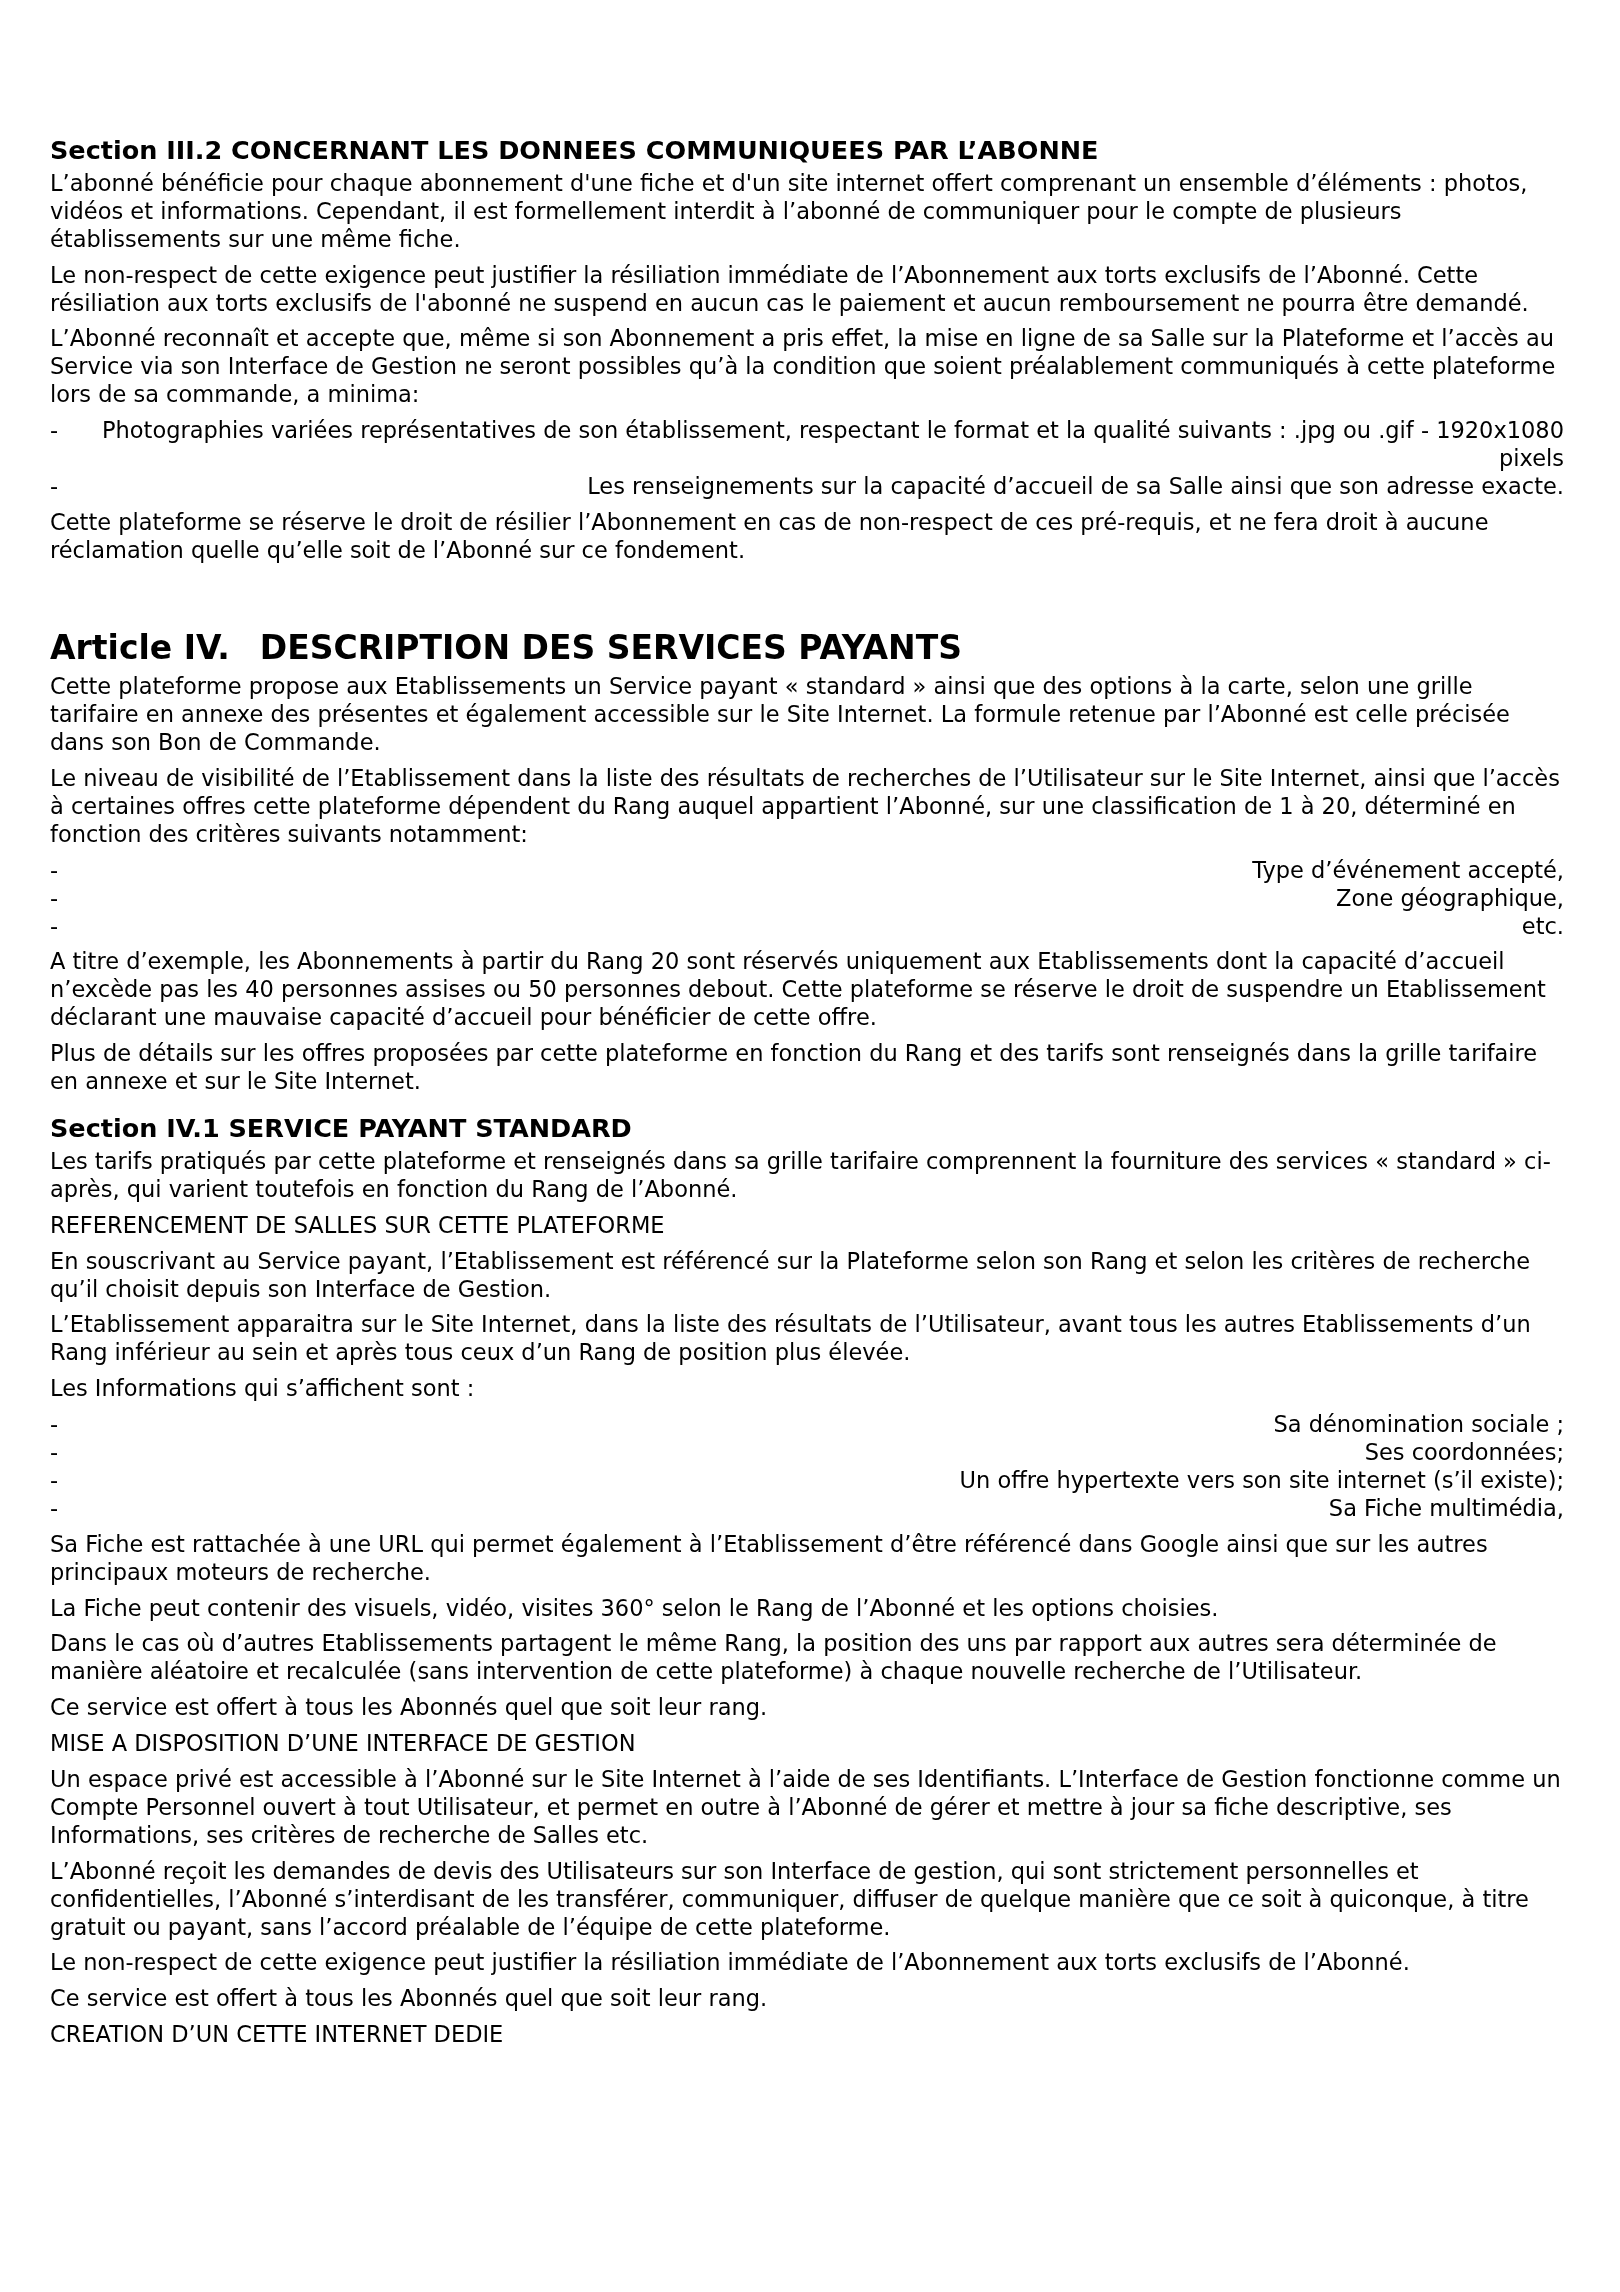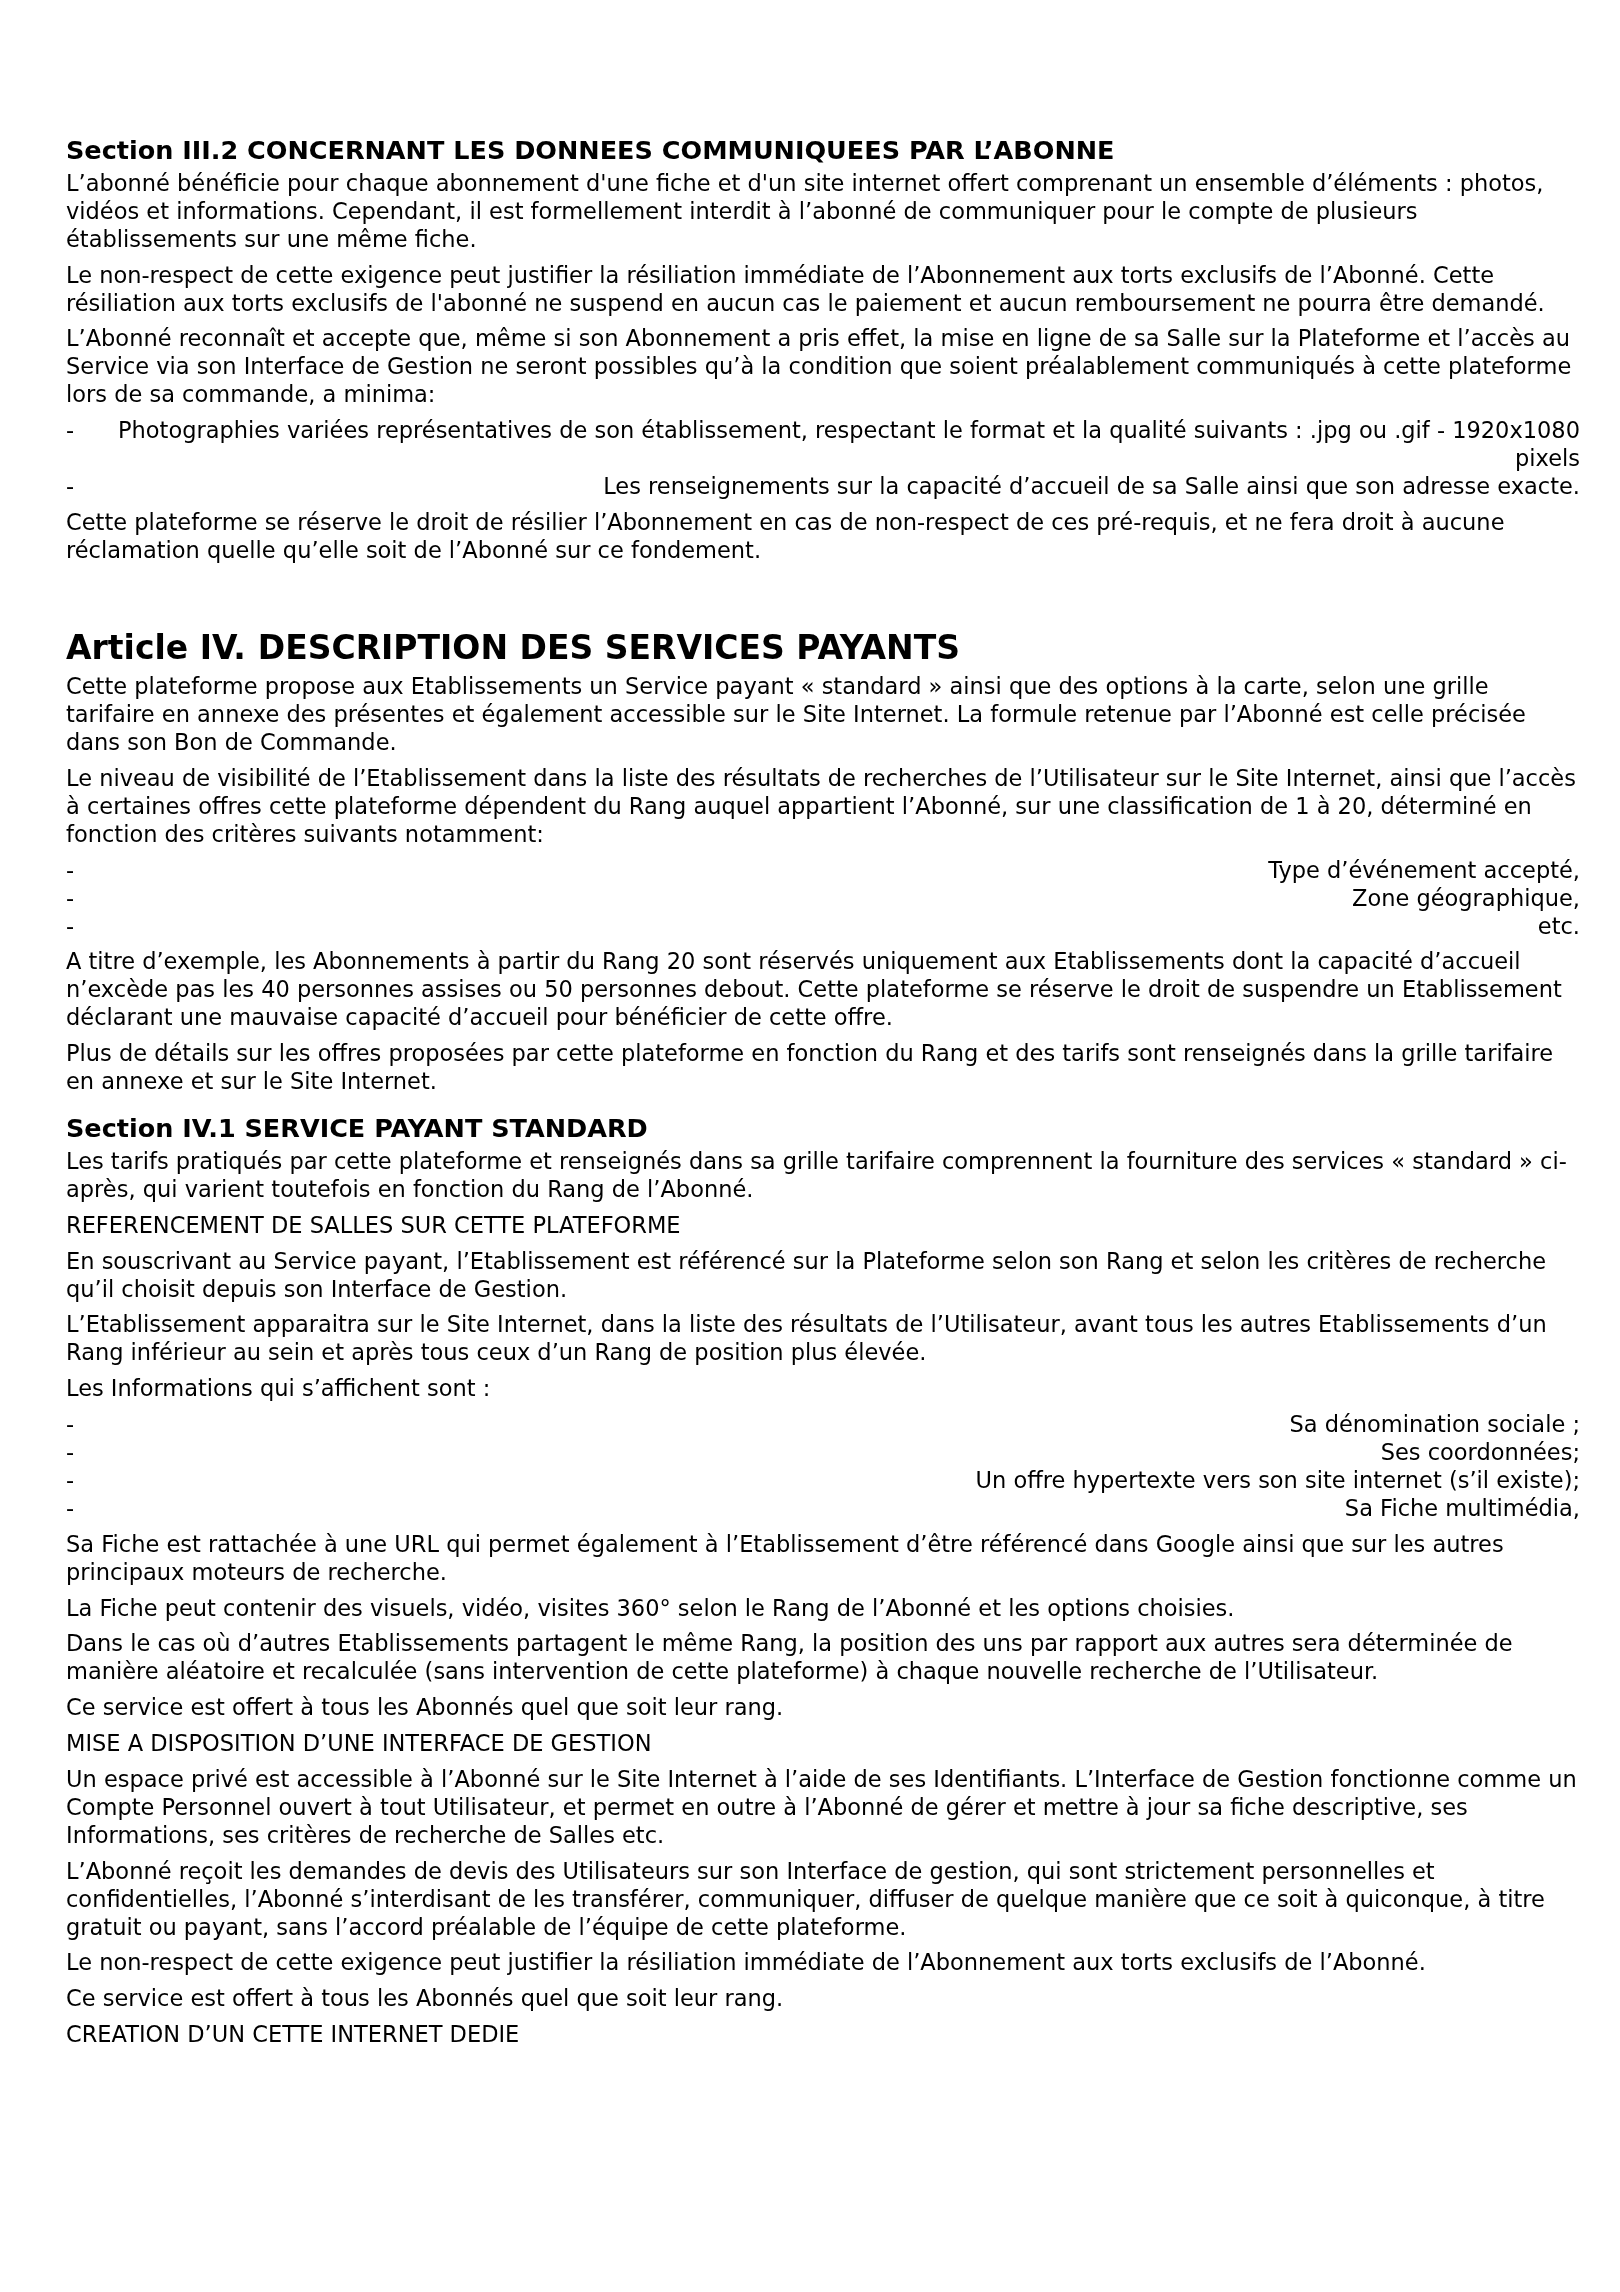--- a/index.html
+++ b/index.html
@@ -1,24 +1,24 @@
 <!DOCTYPE html>
 <html><head>
 <meta charset="utf-8">
 <style>
   html, body { margin: 0; padding: 0; background: #ffffff; }
   body { width: 1620px; height: 2293px; overflow: hidden; position: relative; }
   .page {
-    position: absolute; left: 66px; top: 135px; width: 1514px;
+    position: absolute; left: 50px; top: 135px; width: 1514px;
     font-family: "DejaVu Sans", sans-serif; color: #000; font-size: 22.5px; line-height: 28px;
   }
   p { margin: 0 0 7.8px 0; }
   h2.section { font-size: 25.5px; font-weight: bold; margin: 0 0 2.9px 0; line-height: 31px; }
   h1.article { font-size: 33px; font-weight: bold; margin: 63px 0 3.9px 0; line-height: 41px; }
-  h1.article .num { margin-right: 12px; }
+  h1.article .num { margin-right: 30px; }
   h2.section.after { margin-top: 18px; }
   ul.dash { list-style: none; margin: 0 0 7.8px 0; padding: 0; text-align: right; }
   ul.dash li { position: relative; padding-left: 50px; margin: 0; }
   ul.dash li::before { content: "-"; position: absolute; left: 0; top: 0; }
   .caps { margin: 0 0 7.8px 0; }
 </style>
 </head>
 <body>
 
 <div class="page">

